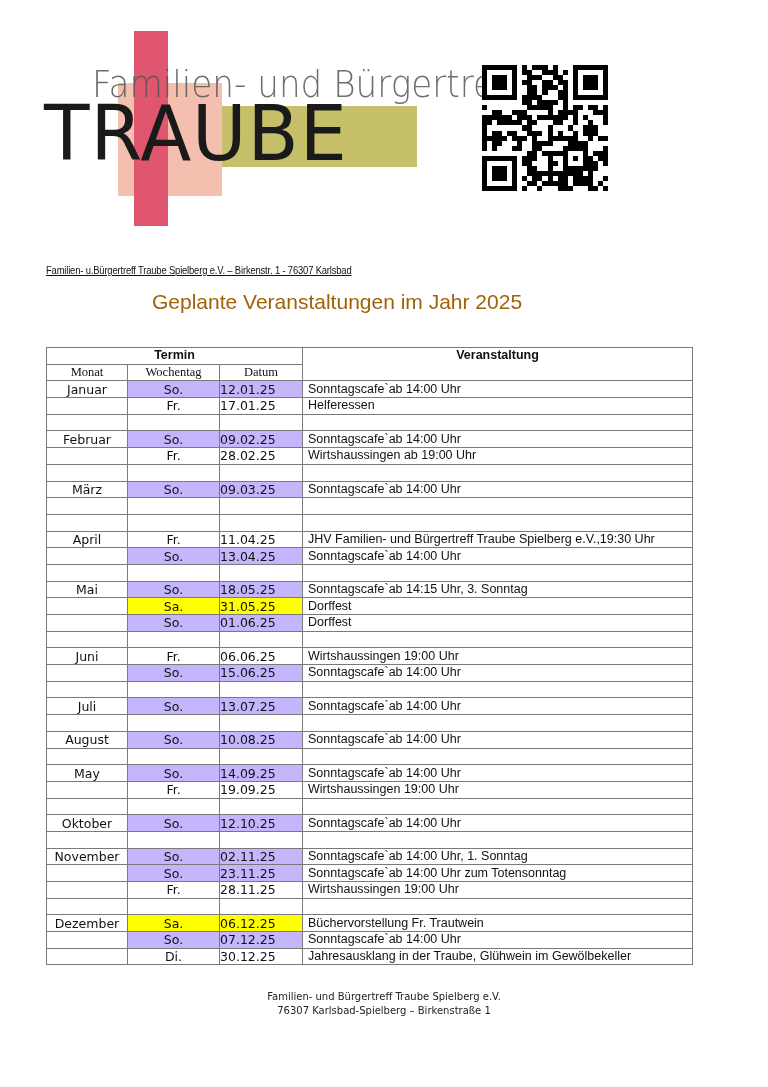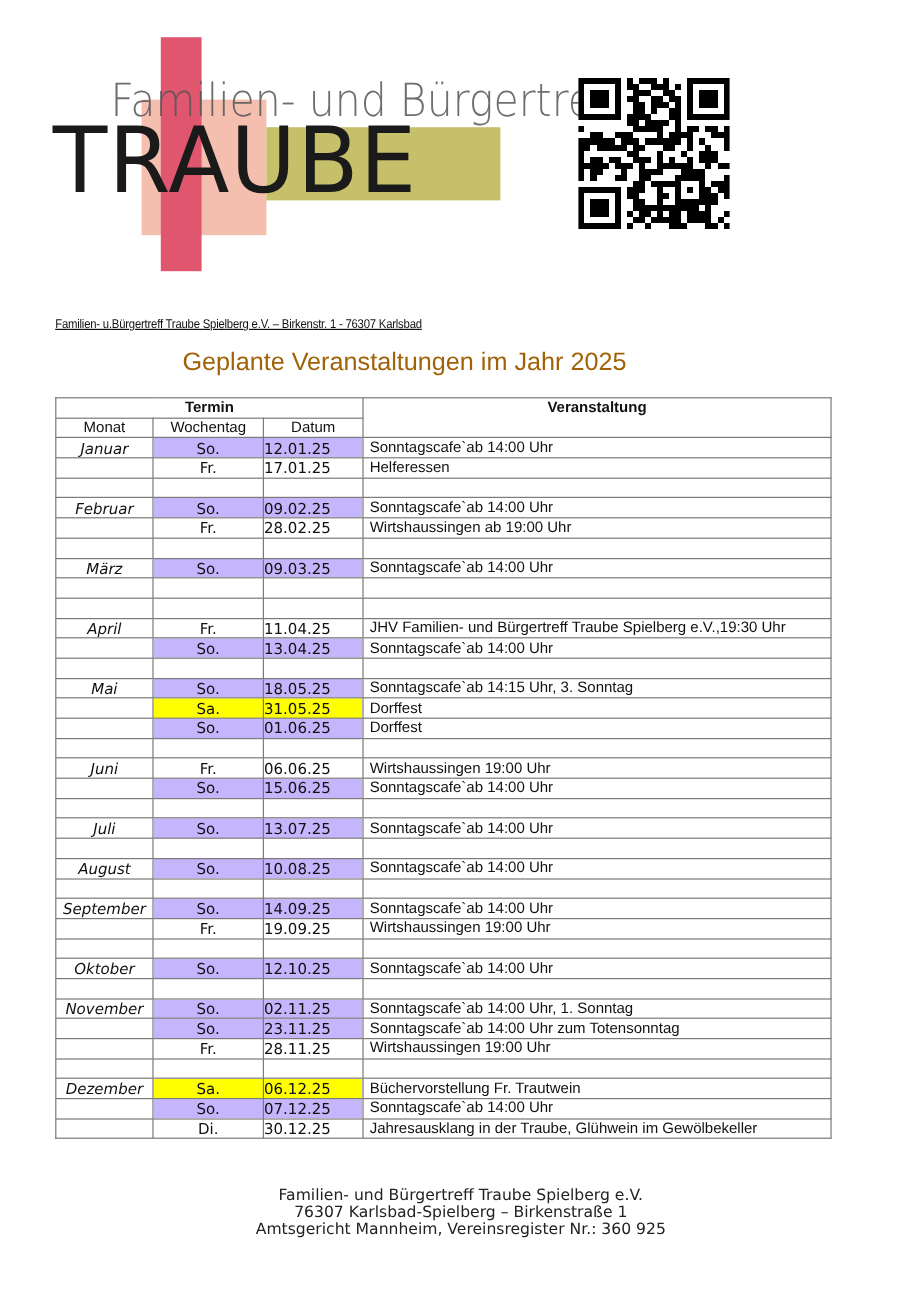--- a/index.html
+++ b/index.html
@@ -8,37 +8,37 @@
   .logo .bar-red { position:absolute; left:134px; top:31px; width:34px; height:195px; background:#e1566f; }
   .logo .rect-pink { position:absolute; left:118px; top:83px; width:104px; height:113px; background:#f4bfae; }
   .logo .rect-olive { position:absolute; left:222px; top:106px; width:195px; height:61px; background:#c6c06a; }
   .logo .script { position:absolute; left:92px; top:62px; font-family:"DejaVu Sans", sans-serif; font-weight:200; font-size:38px; letter-spacing:0px; color:#555; white-space:nowrap; transform:scaleX(0.9); transform-origin:left top; -webkit-text-stroke:0; font-style:normal; opacity:0.85; }
   .logo .big { position:absolute; left:44px; top:94px; font-family:"DejaVu Sans", sans-serif; font-size:76px; color:#1a1a1a; letter-spacing:1px; line-height:80px; -webkit-text-stroke:0px; font-weight:normal; transform:scaleX(0.98); transform-origin:left top; }
   .qr { position:absolute; left:482px; top:65px; width:126px; height:126px; }
   .sender { position:absolute; left:46px; top:264px; font-size:10.5px; text-decoration:underline; color:#111; letter-spacing:-0.2px; transform:scaleX(0.9); transform-origin:left top; white-space:nowrap; }
   .title { position:absolute; left:152px; top:290px; font-size:21px; color:#a16207; white-space:nowrap; }
   table.sched { position:absolute; left:46px; top:331px; width:647px; border-collapse:collapse; table-layout:fixed; }
   table.sched td, table.sched th { border:1px solid #7a7a7a; padding:0; height:15.7px; font-size:12.5px; line-height:15px; overflow:hidden; white-space:nowrap; }
-  table.sched { border:1.5px solid #222; }
+  table.sched { border:1.5px solid #222;margin-top:16px; }
   .col-monat { width:81px; }
   .col-wt { width:92px; }
   .col-dat { width:83px; }
   .hdr-row td { border-bottom:none; border-left:none; border-right:none; height:16px; }
-  .hdr-row2 td { border-top:none; border-left:none; border-right:none; height:16px; }
+  .hdr-row2 td { border-top:none; border-left:none; border-right:none; height:16px;font-family:Liberation Serif, serif; }
   .hdr-row td.veran, .hdr-row2 td.veran { border-left:1px solid #7a7a7a; }
   .hdr-termin { text-align:center; font-weight:bold; font-size:12.5px; }
   .hdr-veran { text-align:center; font-weight:bold; font-size:12.5px; }
   .hdr-sub { text-align:center; font-size:13px; }
-  .c-monat { text-align:center; font-family:"DejaVu Sans", sans-serif; font-size:10.5px; border-left:none;font-style:italic; }
+  .c-monat { text-align:center; font-family:"DejaVu Sans", sans-serif; font-size:10.5px; border-left:none; }
   .c-wt { text-align:center; font-family:"DejaVu Sans", sans-serif; font-size:10.5px; }
   .c-dat { font-family:"DejaVu Sans", sans-serif; font-size:10.5px; }
   .c-ev { text-align:left; padding-left:5px !important; font-size:12.5px; }
   .hl-orange { background:#c4b5fd; }
   .hl-yellow { background:#ffff00; }
-  .footer { position:absolute; left:0; top:990px; width:768px; text-align:center; font-family:"DejaVu Sans", sans-serif; font-size:13px; line-height:14.2px; color:#222; }
+  .footer { position:absolute; left:0; top:990px; width:768px; text-align:center; font-family:"DejaVu Sans", sans-serif; font-size:10px; line-height:14.2px; color:#222; }
   .footer a { color:#2e4fa8; text-decoration:none; }
 </style>
 </head>
 <body>
 
 <div class="logo">
   <div class="rect-pink"></div>
   <div class="rect-olive"></div>
   <div class="bar-red"></div>
   <div class="script">Familien- und Bürgertreff</div>
@@ -467,21 +467,21 @@
         <td class="c-dat hl-orange">10.08.25</td>
         <td class="c-ev">Sonntagscafe`ab 14:00 Uhr</td>
       </tr>
       <tr>
         <td class="c-monat"></td>
         <td class="c-wt"></td>
         <td class="c-dat"></td>
         <td class="c-ev"></td>
       </tr>
       <tr>
-        <td class="c-monat">September</td>
+        <td class="c-monat">May</td>
         <td class="c-wt hl-orange">So.</td>
         <td class="c-dat hl-orange">14.09.25</td>
         <td class="c-ev">Sonntagscafe`ab 14:00 Uhr</td>
       </tr>
       <tr>
         <td class="c-monat"></td>
         <td class="c-wt">Fr.</td>
         <td class="c-dat">19.09.25</td>
         <td class="c-ev">Wirtshaussingen 19:00 Uhr</td>
       </tr>
@@ -544,14 +544,13 @@
         <td class="c-wt">Di.</td>
         <td class="c-dat">30.12.25</td>
         <td class="c-ev">Jahresausklang in der Traube, Glühwein im Gewölbekeller</td>
       </tr>
     </tbody>
 </table>
 
 <div class="footer">
   <div>Familien- und Bürgertreff Traube Spielberg e.V.</div>
   <div>76307 Karlsbad-Spielberg – Birkenstraße 1</div>
-  <div>Amtsgericht  Mannheim, Vereinsregister Nr.: 360 925</div>
 </div>
 
 </body></html>

